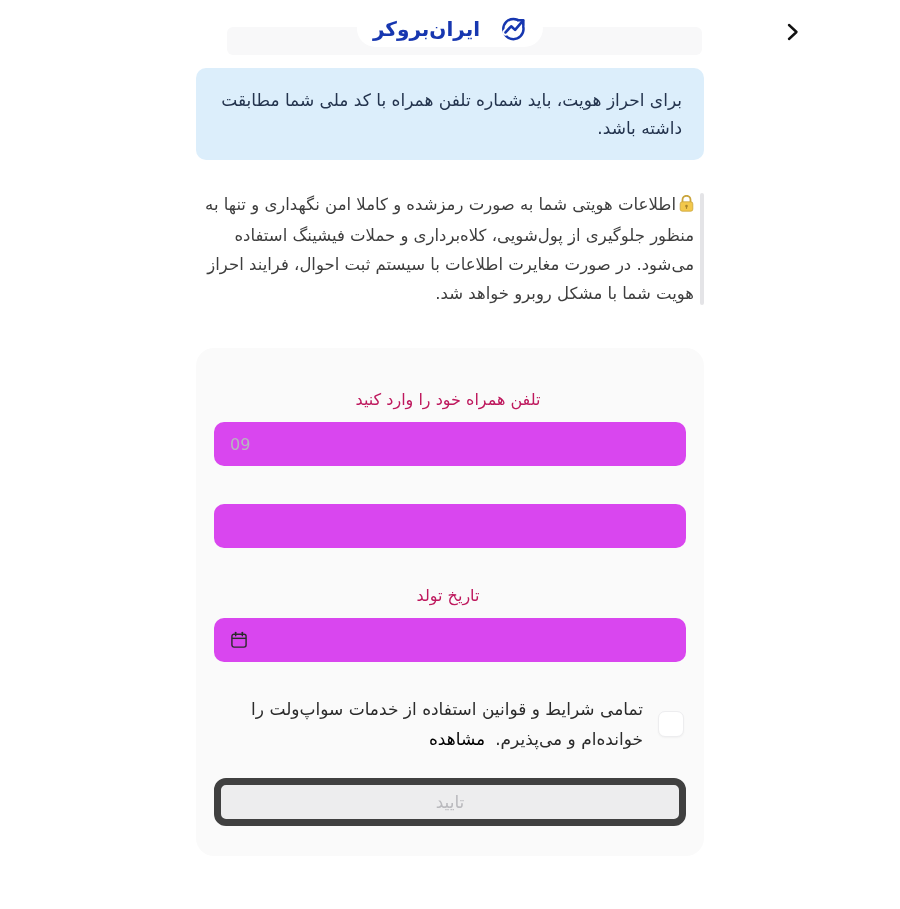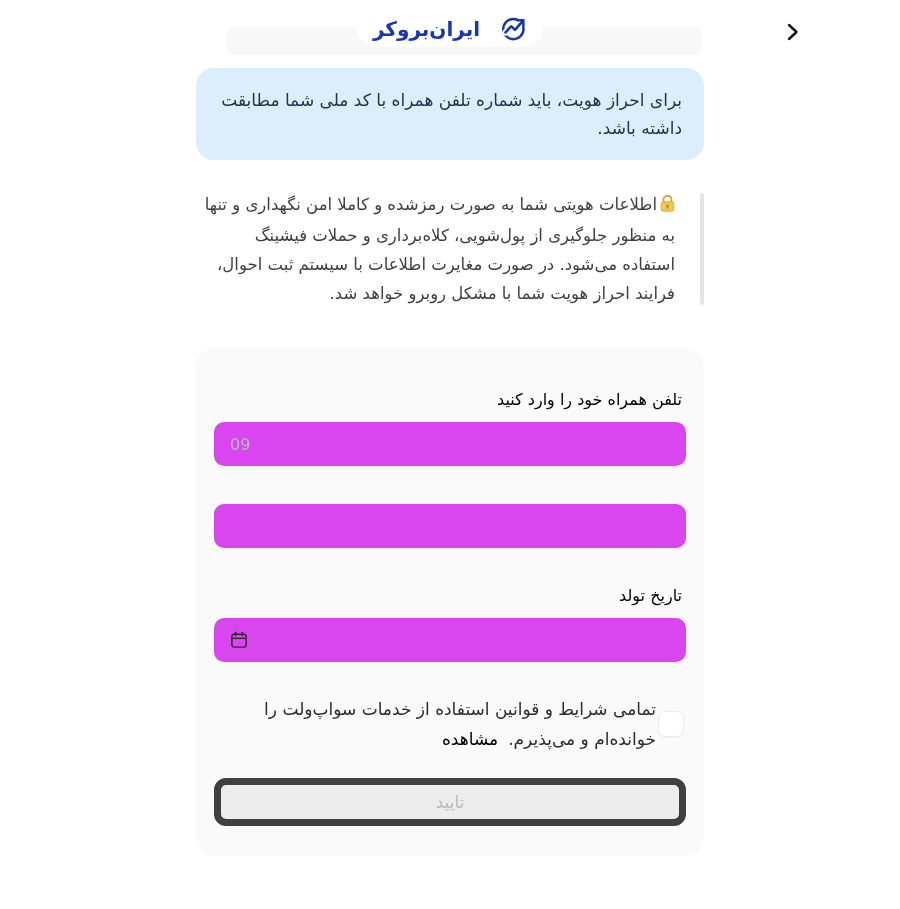--- a/index.html
+++ b/index.html
@@ -24,62 +24,62 @@
   .brand-text { color:#1737b0; font-weight:bold; font-size:20px; letter-spacing:-0.5px; }
   .brand-icon svg { width:27px; height:27px; display:block; }
   .back-btn {
     position:absolute; left:776px; top:16px; width:32px; height:32px;
     background:none; border:none; cursor:pointer; display:flex; align-items:center; justify-content:center;
   }
   .back-btn svg { width:24px; height:24px; display:block; }
 
   
   .notice {
-    background:#dceefb; border-radius:18px; padding:18px 22px;
+    background:#dceefb; border-radius:10px; padding:18px 22px;
     color:#24344e; font-size:17px; line-height:28px; text-align:right;
   }
 
   
   .privacy {
-    margin-top:30px; position:relative; padding-left:4px; padding-right:29px;
+    margin-top:30px; position:relative; padding-left:4px; padding-right:10px;
     color:#3e3e3e; font-size:16.5px; line-height:29px; text-align:right;
   }
   .privacy .vbar {
     position:absolute; right:0; top:3px; bottom:3px; width:4px;
     background:#e4e4e7; border-radius:2px;
   }
   .lock-ico { display:inline-block; vertical-align:-2px; margin-left:3px; }
   .lock-ico svg { width:15px; height:17px; display:inline-block; }
 
   
   .card {
     margin-top:40px; background:#fafafa; border-radius:18px;
     padding:42px 18px 30px 18px;
   }
   .field { margin-bottom:38px; }
   .field-label {
-    display:block; font-size:16px; color:#000000; margin:0 4px 13px 0; text-align:right;
+    display:block; font-size:16px; color:#be185d; margin:0 4px 13px 0; text-align:center;
   }
   .txt-input {
     width:100%; height:44px; background:#d946ef; border:none; border-radius:10px;
     font-family:"DejaVu Sans", sans-serif; font-size:16px; color:#333;
     padding:0 16px; outline:none;
   }
   .txt-input::placeholder { color:#b7b7bd; opacity:1; }
   .ltr { direction:ltr; text-align:left; }
   .input-wrap { position:relative; }
   .cal-ico {
     position:absolute; left:15px; top:50%; transform:translateY(-50%);
     width:20px; height:20px; pointer-events:none;
   }
   .cal-ico svg { width:20px; height:20px; display:block; }
   .date-input { padding-left:44px; }
 
   
-  .terms-row { display:flex; align-items:center; gap:2px; margin:32px 2px 5px 2px; }
+  .terms-row { display:flex; align-items:center; gap:15px; margin:32px 2px 5px 2px; }
   .checkbox {
     flex:0 0 auto; width:26px; height:26px; background:#fff;
     border:1px solid #ededef; border-radius:7px; cursor:pointer;
     box-shadow:0 1px 2px rgba(0,0,0,0.04);
   }
   .terms-text { font-size:17px; line-height:30px; color:#2b2b2b; text-align:right; }
   .terms-text .ln { display:block; }
   .terms-link { color:#000000; text-decoration:none; margin-right:10px; cursor:pointer; }
 
   

